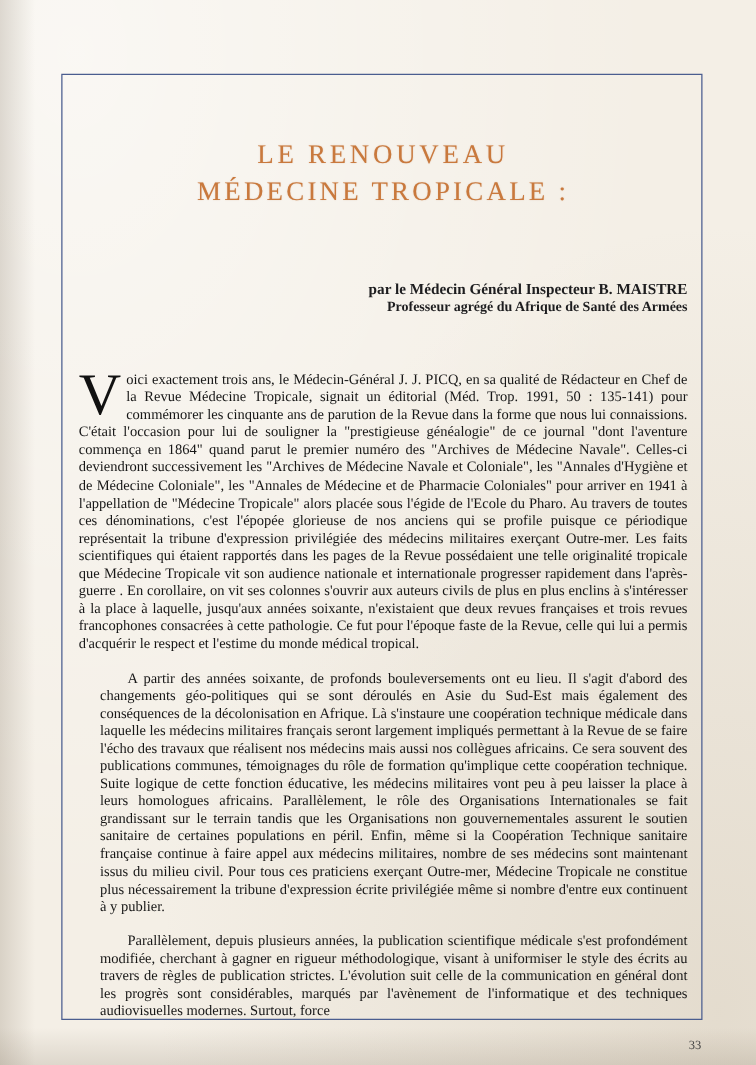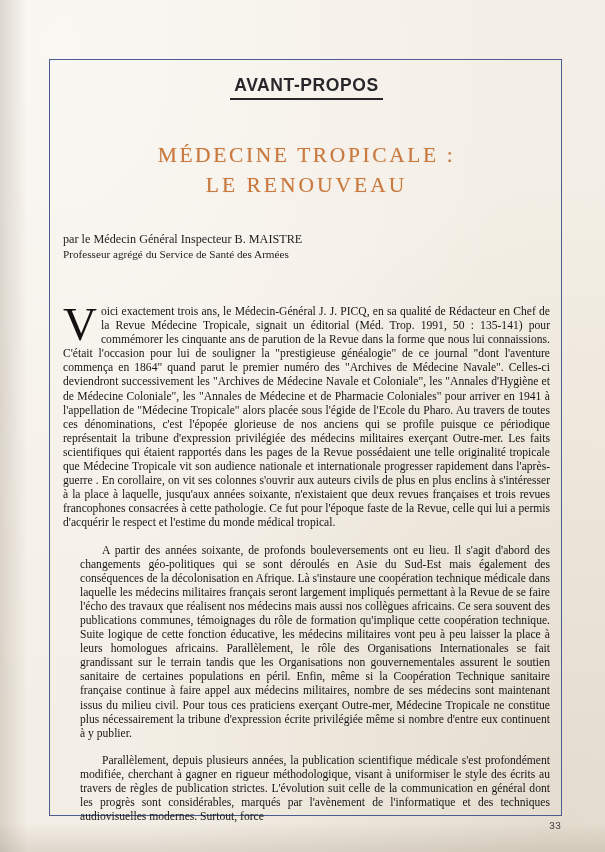--- a/index.html
+++ b/index.html
@@ -69,23 +69,24 @@
     letter-spacing: 2.6px;
     line-height: 30px;
     color: #c9793d;
     text-shadow: 0 0 1px rgba(180,100,50,0.35);
   }
   .title-line.second {
     letter-spacing: 3.0px;
   }
 
   .byline {
-    text-align: left;
-    margin-top: 32px;
+    text-align: right;
+    margin-top: 56px;
     line-height: 14.5px;
+    font-weight: bold;
   }
   .byline .l1 {
     font-size: 12.2px;
     color: #1d1d1f;
   }
   .byline .l2,
   .byline .l3 {
     font-size: 11.2px;
     color: #1d1d1f;
   }
@@ -116,24 +117,24 @@
     font-size: 47px;
     line-height: 38px;
     padding: 2px 4px 0 0;
     margin-top: -2px;
     color: #111;
   }
 
   .page-number {
     position: absolute;
     right: 44px;
-    bottom: 20px;
+    bottom: 10px;
     font-size: 10px;
     color: #444;
-    font-family: Liberation Mono, monospace;
+    font-family: Liberation Serif, serif;
   }
 
   .edge-shade-left {
     position: absolute;
     left: 0; top: 0;
     width: 28px; height: 852px;
     background: linear-gradient(to right, rgba(120,105,85,0.22), rgba(120,105,85,0));
     pointer-events: none;
   }
   .edge-shade-bottom {
@@ -148,32 +149,29 @@
 <body>
 
 <div class="page">
   <div class="edge-shade-left"></div>
   <div class="edge-shade-bottom"></div>
 
   <div class="frame"></div>
 
   <div class="content">
 
-    <div class="avant-propos">
-      <span class="ap-text">AVANT-PROPOS</span>
-    </div>
 
     <div class="title-block">
+      <div class="title-line second">LE RENOUVEAU</div>
       <div class="title-line first">MÉDECINE TROPICALE :</div>
-      <div class="title-line second">LE RENOUVEAU</div>
     </div>
 
     <div class="byline">
       <div class="l1">par le Médecin Général Inspecteur B. MAISTRE</div>
-      <div class="l2">Professeur agrégé du Service de Santé des Armées</div>
+      <div class="l2">Professeur agrégé du Afrique de Santé des Armées</div>
     </div>
 
     <div class="body-text">
       <p class="first"><span class="dropcap">V</span><span>oici exactement trois ans, le Médecin-Général J. J. PICQ, en sa qualité de Rédacteur en Chef de la Revue Médecine Tropicale, signait un éditorial (Méd. Trop. 1991, 50 : 135-141) pour commémorer les cinquante ans de parution de la Revue dans la forme que nous lui connaissions. C'était l'occasion pour lui de souligner la "prestigieuse généalogie" de ce journal "dont l'aventure commença en 1864" quand parut le premier numéro des "Archives de Médecine Navale". Celles-ci deviendront successivement les "Archives de Médecine Navale et Coloniale", les "Annales d'Hygiène et de Médecine Coloniale", les "Annales de Médecine et de Pharmacie Coloniales" pour arriver en 1941 à l'appellation de "Médecine Tropicale" alors placée sous l'égide de l'Ecole du Pharo. Au travers de toutes ces dénominations, c'est l'épopée glorieuse de nos anciens qui se profile puisque ce périodique représentait la tribune d'expression privilégiée des médecins militaires exerçant Outre-mer. Les faits scientifiques qui étaient rapportés dans les pages de la Revue possédaient une telle originalité tropicale que Médecine Tropicale vit son audience nationale et internationale progresser rapidement dans l'après-guerre . En corollaire, on vit ses colonnes s'ouvrir aux auteurs civils de plus en plus enclins à s'intéresser à la place à laquelle, jusqu'aux années soixante, n'existaient que deux revues françaises et trois revues francophones consacrées à cette pathologie. Ce fut pour l'époque faste de la Revue, celle qui lui a permis d'acquérir le respect et l'estime du monde médical tropical.</span></p>
       <p>A partir des années soixante, de profonds bouleversements ont eu lieu. Il s'agit d'abord des changements géo-politiques qui se sont déroulés en Asie du Sud-Est mais également des conséquences de la décolonisation en Afrique. Là s'instaure une coopération technique médicale dans laquelle les médecins militaires français seront largement impliqués permettant à la Revue de se faire l'écho des travaux que réalisent nos médecins mais aussi nos collègues africains. Ce sera souvent des publications communes, témoignages du rôle de formation qu'implique cette coopération technique. Suite logique de cette fonction éducative, les médecins militaires vont peu à peu laisser la place à leurs homologues africains. Parallèlement, le rôle des Organisations Internationales se fait grandissant sur le terrain tandis que les Organisations non gouvernementales assurent le soutien sanitaire de certaines populations en péril. Enfin, même si la Coopération Technique sanitaire française continue à faire appel aux médecins militaires, nombre de ses médecins sont maintenant issus du milieu civil. Pour tous ces praticiens exerçant Outre-mer, Médecine Tropicale ne constitue plus nécessairement la tribune d'expression écrite privilégiée même si nombre d'entre eux continuent à y publier.</p>
       <p>Parallèlement, depuis plusieurs années, la publication scientifique médicale s'est profondément modifiée, cherchant à gagner en rigueur méthodologique, visant à uniformiser le style des écrits au travers de règles de publication strictes. L'évolution suit celle de la communication en général dont les progrès sont considérables, marqués par l'avènement de l'informatique et des techniques audiovisuelles modernes. Surtout, force</p>
     </div>
 
   </div>
 

